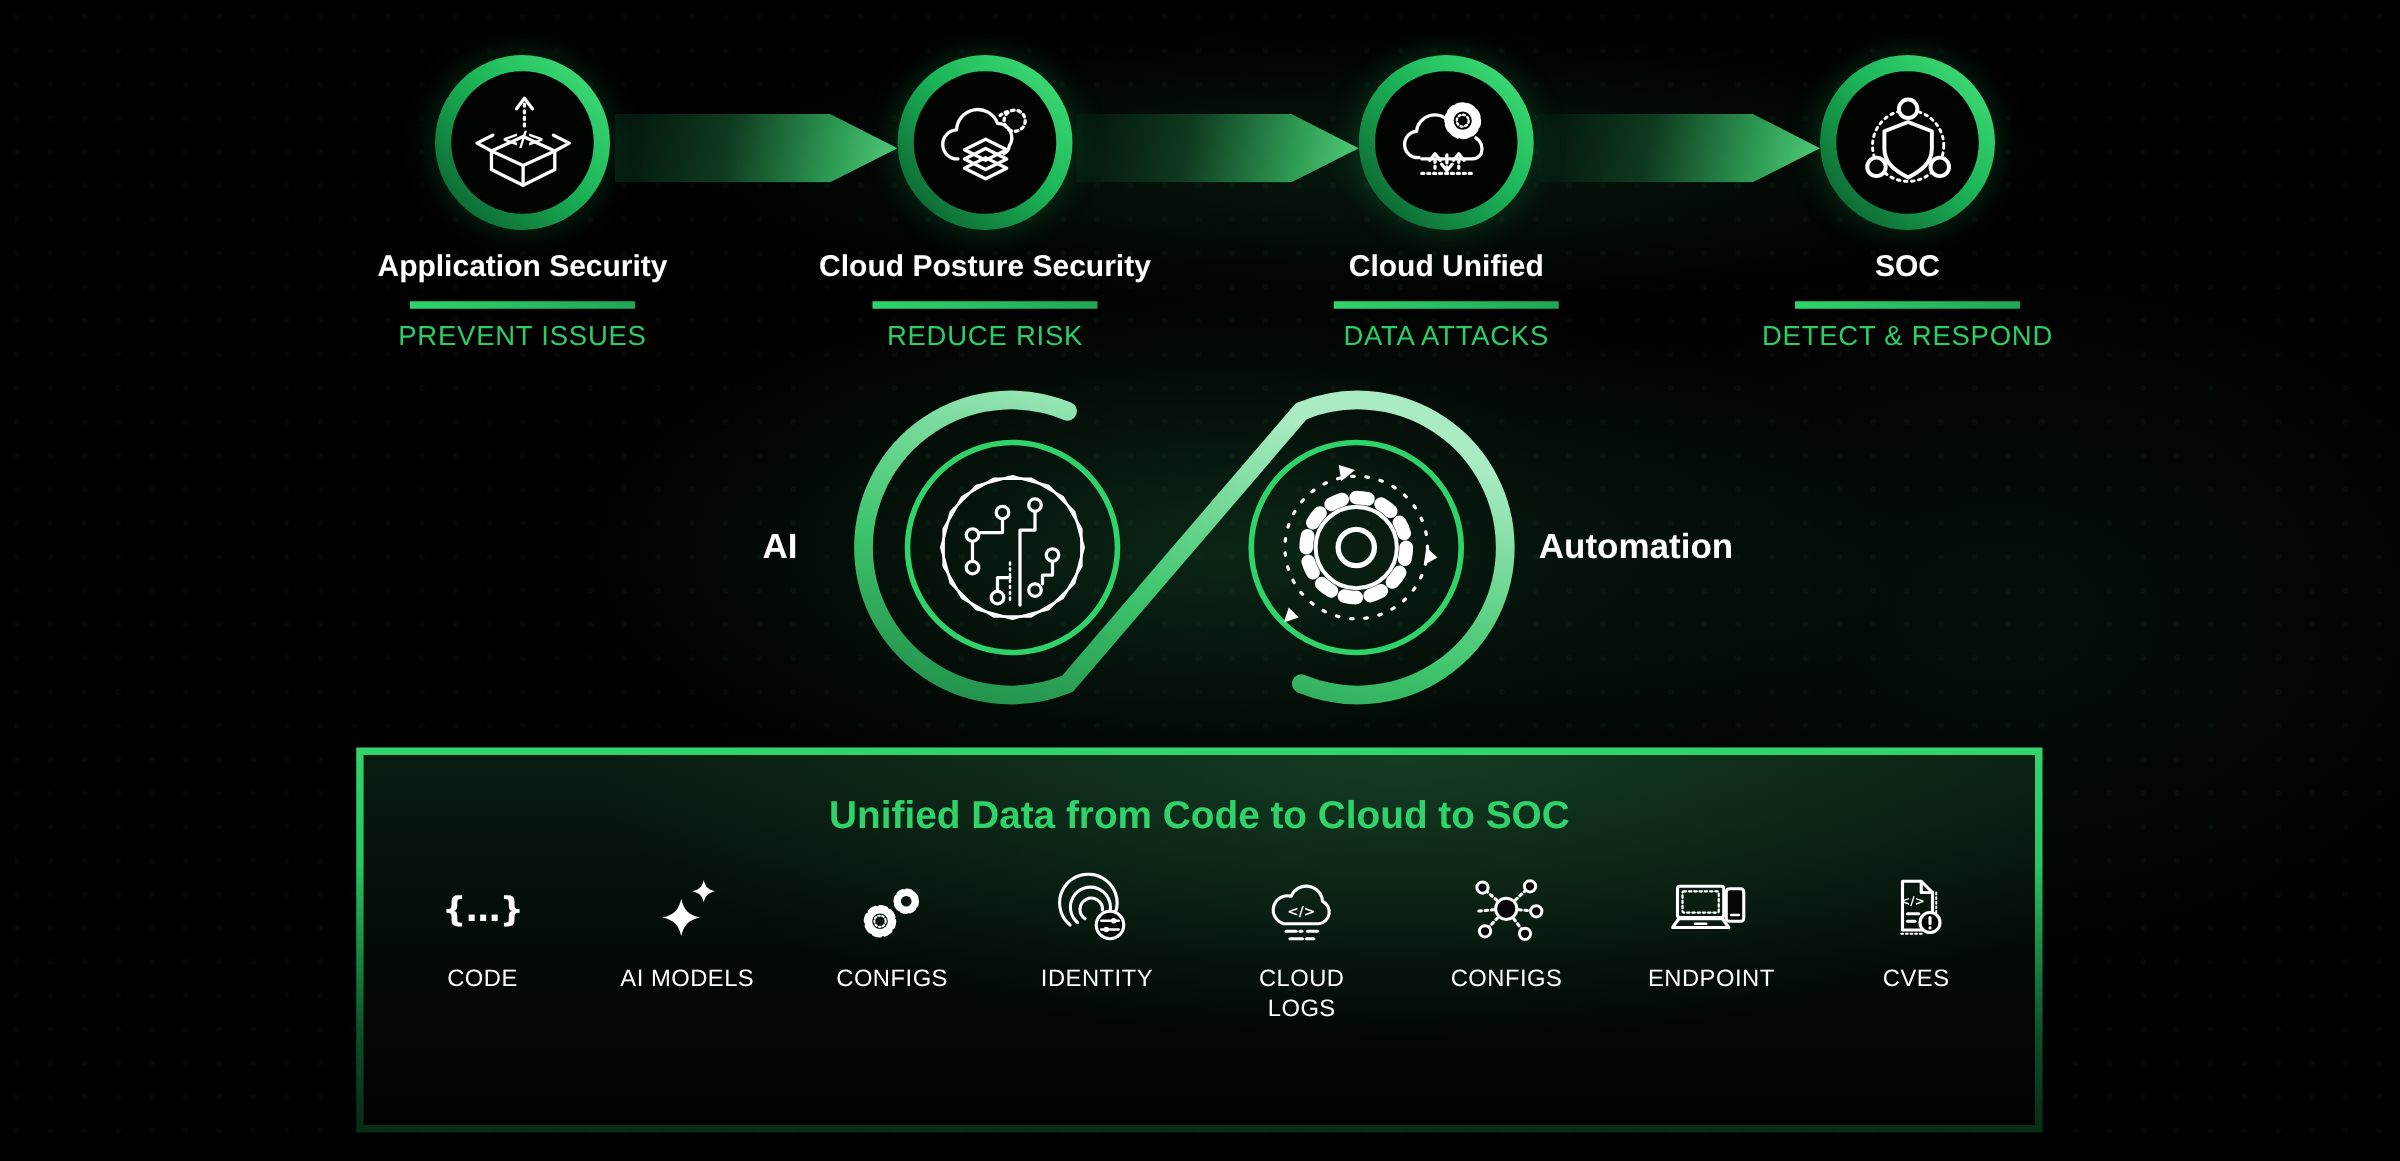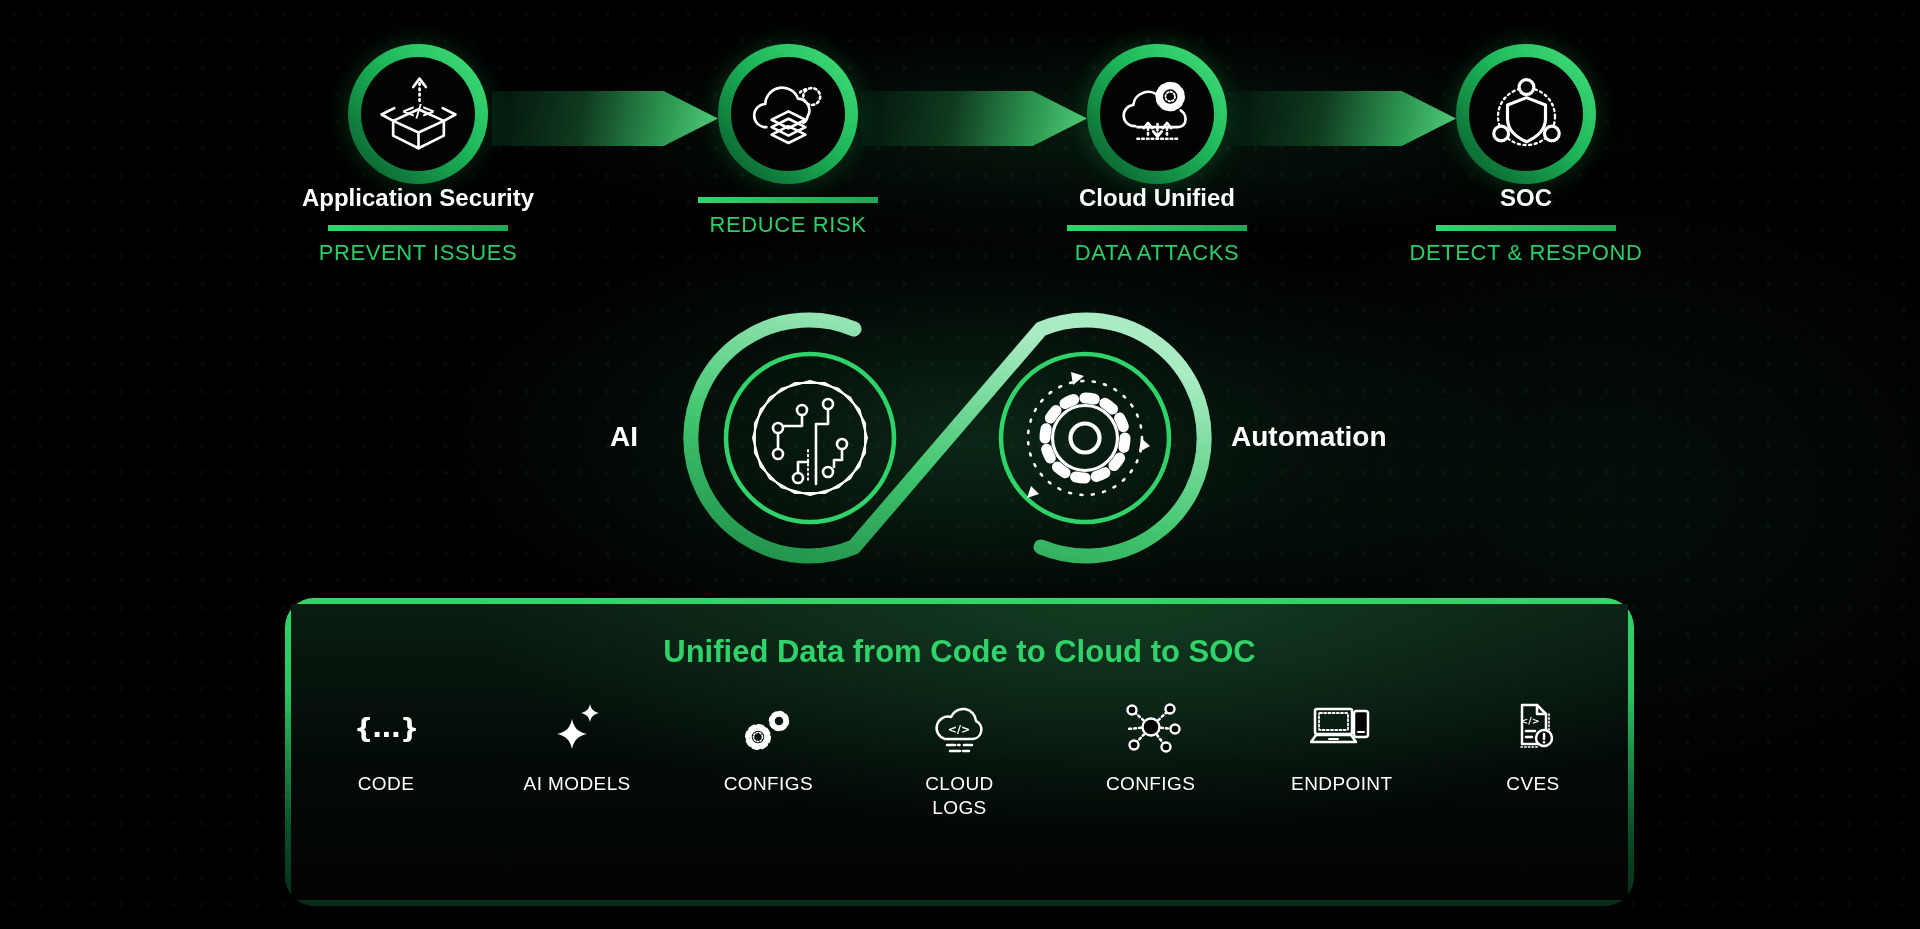--- a/index.html
+++ b/index.html
@@ -18,39 +18,39 @@
     background-image:radial-gradient(circle,rgba(60,132,88,.07) 2px,transparent 2.6px);
     background-size:27px 27px;}
 
   
   .stage{position:absolute;top:44px;width:300px;display:flex;flex-direction:column;align-items:center;}
   .stage-circle{width:140px;height:140px;border-radius:50%;position:relative;
     background:linear-gradient(to bottom left,#43df79 5%,#1cb659 45%,#0a5c2c 95%);
     box-shadow:0 0 26px rgba(35,190,95,.25);}
   .stage-circle .inner{position:absolute;inset:13px;border-radius:50%;background:#020402;
     display:flex;align-items:center;justify-content:center;}
-  .stage-title{font-size:24px;font-weight:700;line-height:28px;white-space:nowrap;}
+  .stage-title{margin-top:16px;font-size:24px;font-weight:700;line-height:28px;white-space:nowrap;}
   .stage-bar{margin-top:13px;width:180px;height:6px;
     background:linear-gradient(to right,#2ed66a,#1fa755);}
   .stage-sub{margin-top:9px;font-size:22px;letter-spacing:.6px;color:#2bce66;white-space:nowrap;}
 
   .arrow{position:absolute;top:91px;width:226px;height:55px;
     background:linear-gradient(100deg,#02130a 0%,#0f3a1f 40%,#2f9e55 78%,#57ce7e 100%);
     clip-path:polygon(0 0,76% 0,100% 50%,76% 100%,0 100%);}
 
   
   .loop-svg{position:absolute;left:560px;top:248px;}
   .loop-label{position:absolute;top:421px;font-size:28px;font-weight:700;}
   .label-ai{left:610px;width:80px;}
   .label-automation{left:1231px;}
 
   
   .unified-box{position:absolute;left:285px;top:598px;width:1349px;height:308px;
     background:linear-gradient(180deg,#31d56c 0%,#28c662 30%,#0b4f28 75%,#062b16 100%);
-    padding:6px;box-sizing:border-box;border-radius:29px;}
+    padding:6px;box-sizing:border-box;}
   .unified-inner{width:100%;height:100%;background:
     radial-gradient(ellipse at 62% 0%,rgba(30,92,52,.50) 0%,transparent 55%),
     linear-gradient(180deg,rgba(14,44,26,.65) 0%,rgba(3,10,6,.95) 55%,#010302 100%),#000;
     display:flex;flex-direction:column;}
   .unified-title{margin-top:30px;text-align:center;font-size:31px;font-weight:700;color:#2fd36a;}
   .unified-items{display:flex;justify-content:space-between;padding:0 40px;margin-top:28px;}
   .u-item{width:110px;flex:0 0 auto;display:flex;flex-direction:column;align-items:center;}
   .u-icon{width:64px;height:64px;display:block;}
   .u-label{margin-top:10px;font-size:19px;line-height:1.25;text-align:center;letter-spacing:.4px;color:#fff;}
 
@@ -105,20 +105,21 @@
           <path d="M29,50 L45,42 L61,50 L45,58 Z"></path>
           <path d="M29,57 L45,49 L61,57 L45,65 Z"></path>
           <path d="M29,64 L45,56 L61,64 L45,72 Z"></path>
           <circle cx="67" cy="28" r="8" stroke-dasharray="2 3"></circle>
           <path d="M56,24 A14,10 0 0 1 62,21" stroke-dasharray="1.5 3"></path>
         </g>
       </svg>
     </span>
   </div>
     </div>
+  <div class="stage-title">Cloud Posture Security</div>
   <div class="stage-bar"></div>
   <div class="stage-sub">REDUCE RISK</div>
 </div>
 
 <div class="stage" style="left:1007px">
   <div class="stage-circle">
       <div class="inner">
     <span>
       <svg width="95" height="95" viewBox="0 0 90 90">
         <g class="ln" stroke-width="2.6">
@@ -246,20 +247,37 @@
             <circle cx="22" cy="39" r="7.5"></circle>
             <circle cx="22" cy="39" r="4.5" stroke-width="1.6" stroke-dasharray="1.4 1.8"></circle>
             <circle cx="43" cy="23" r="8" stroke-width="4.5" stroke-dasharray="3.1 3.2"></circle>
             <circle cx="43" cy="23" r="5.5"></circle>
           </g>
             </svg>
         </span>
         <span class="u-label">CONFIGS</span>
       </div>
 
+      <div class="u-item">
+        <span class="u-icon">
+          <svg viewBox="0 0 64 64" width="64" height="64">
+              <g class="ln" stroke-width="2.4">
+            <path d="M10,42 A23,23 0 1 1 46,33"></path>
+            <path d="M16,40 A16,16 0 1 1 42,31"></path>
+            <path d="M22,37 A9,9 0 1 1 36,30"></path>
+            <circle cx="42" cy="42" r="11" fill="#060606"></circle>
+            <line x1="35" y1="38.5" x2="49" y2="38.5" stroke-width="2"></line>
+            <line x1="35" y1="45.5" x2="49" y2="45.5" stroke-width="2"></line>
+          </g>
+          <circle cx="45" cy="38.5" r="2.2" class="fillw"></circle>
+          <circle cx="39" cy="45.5" r="2.2" class="fillw"></circle>
+            </svg>
+        </span>
+        <span class="u-label">IDENTITY</span>
+      </div>
 
       <div class="u-item">
         <span class="u-icon">
           <svg viewBox="0 0 64 64" width="64" height="64">
               <g class="ln" stroke-width="2.4">
             <path d="M18,41 H46 A9.5,9.5 0 0 0 49,23 A13,13 0 0 0 24,19 A9.5,9.5 0 0 0 18,41 Z"></path>
             <line x1="20" y1="47" x2="28" y2="47"></line>
             <line x1="31" y1="47" x2="34" y2="47" stroke-dasharray="1.5 2"></line>
             <line x1="37" y1="47" x2="45" y2="47"></line>
             <line x1="23" y1="53" x2="33" y2="53"></line>

